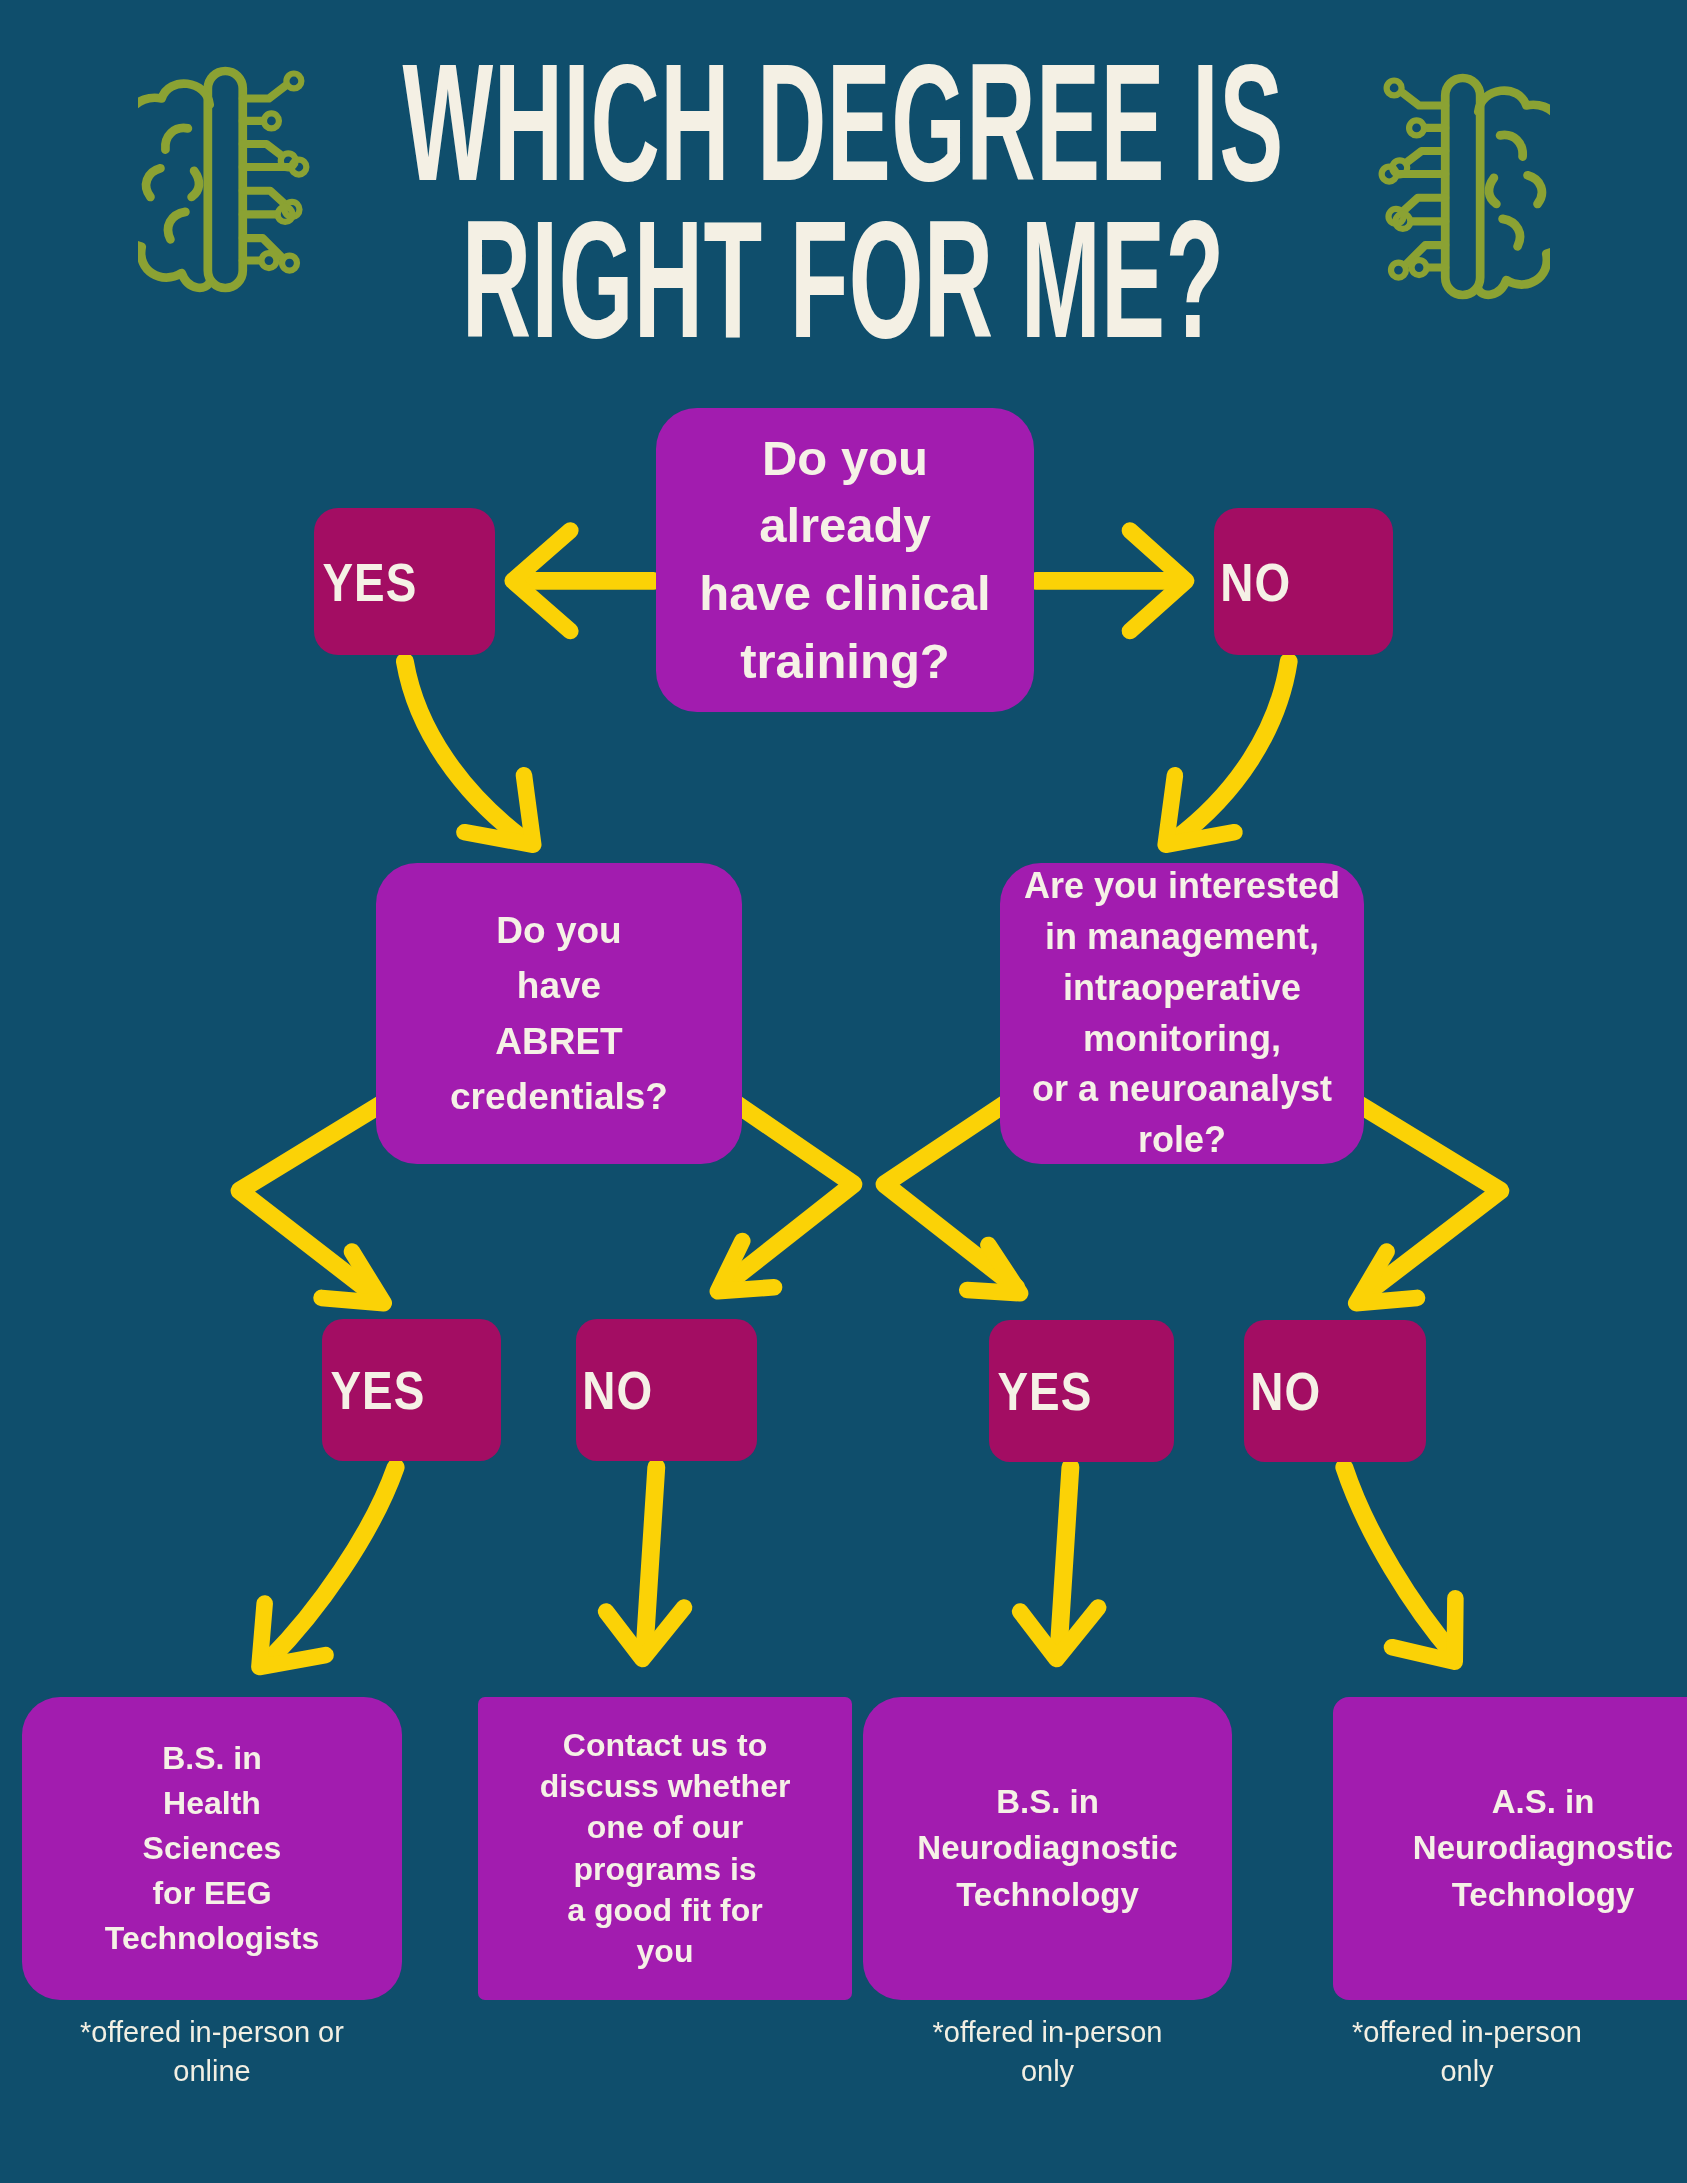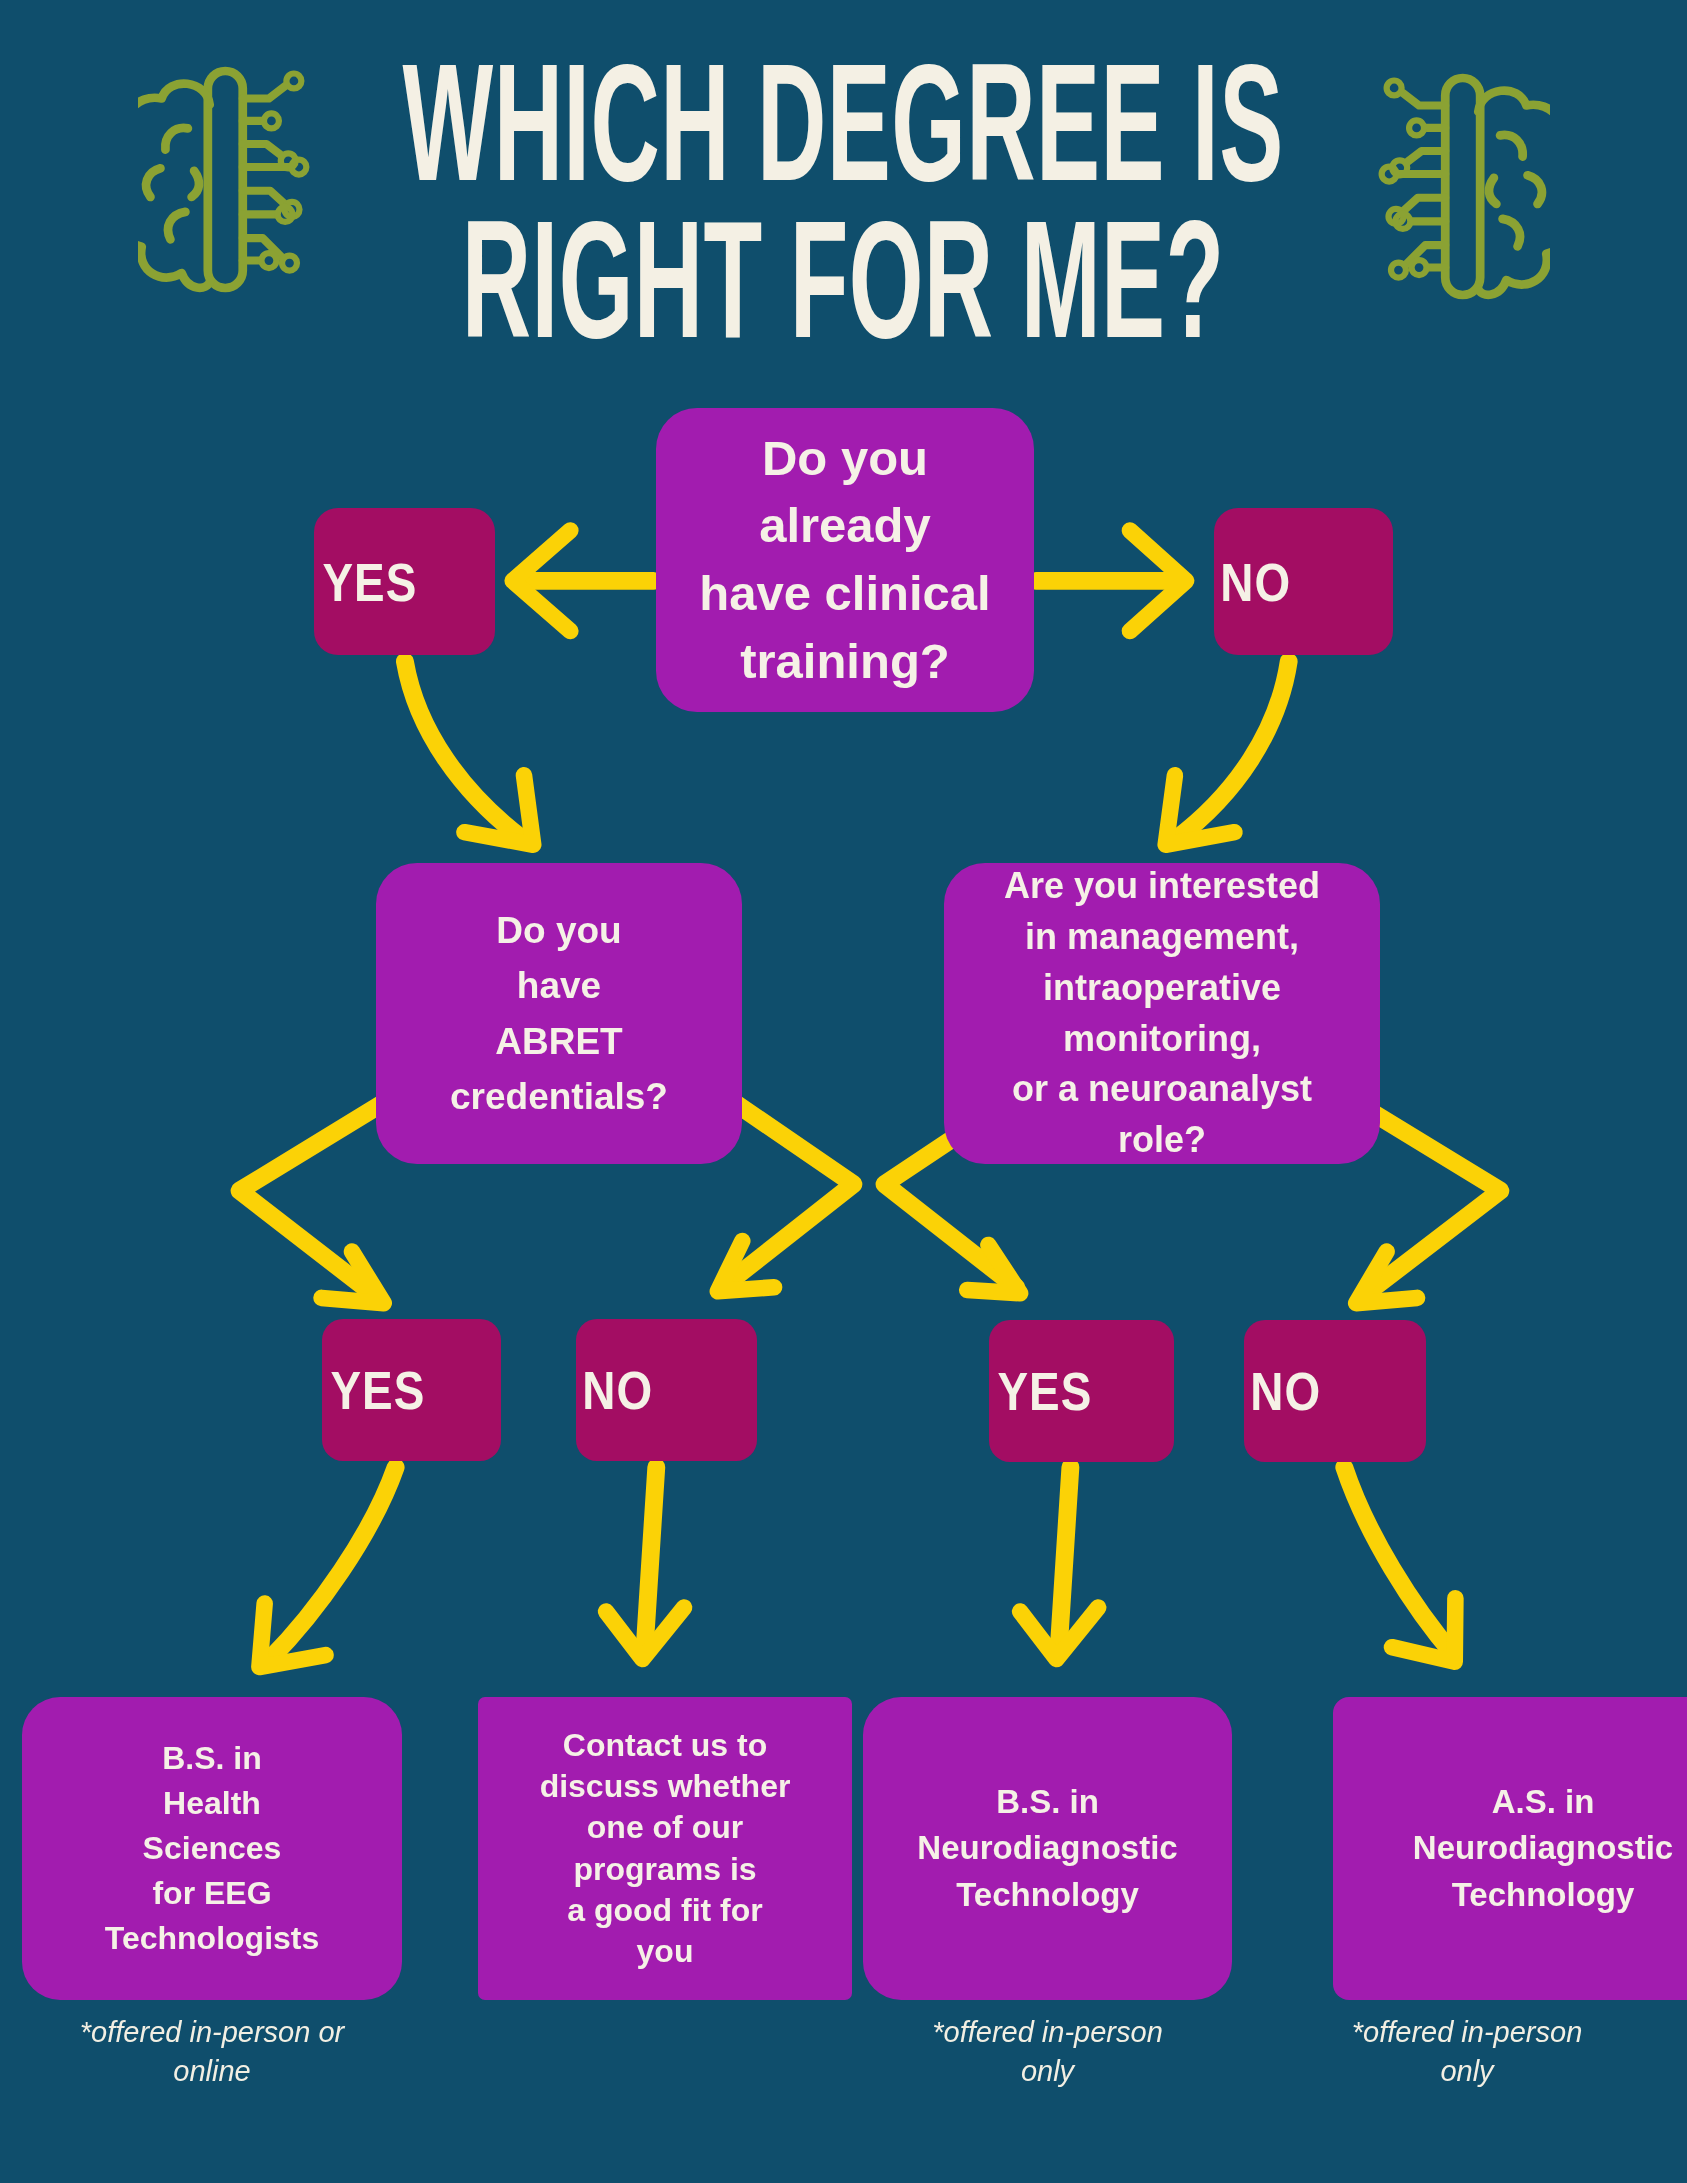--- a/index.html
+++ b/index.html
@@ -80,21 +80,20 @@
     transform-origin: 50% 50%;
     letter-spacing: 1.3px;
   }
   .note {
     position: absolute;
     text-align: center;
     color: #F2EFE3;
     font-size: 29px;
     line-height: 1.33;
     white-space: pre-line;
-    font-style: italic;
   }
   .brain {
     position: absolute;
     width: 212px;
     height: 259px;
   }
   .brain svg { width: 100%; height: 100%; }
   .brain.flip svg { transform: scaleX(-1); }
   .brain-stroke {
     fill: none;
@@ -236,21 +235,21 @@
       <span>YES</span>
     </div>
   <div class="tag" style="left:1214px; top:508px; width:179px; height:147px;">
       <span>NO</span>
     </div>
 
   <div class="qbox" style="left:376px; top:863px; width:366px; height:301px; font-size:37px; line-height:1.5;">Do you
 have
 ABRET
 credentials?</div>
-  <div class="qbox" style="left:944px; top:863px; width:436px; height:301px; font-size:36px; line-height:1.41;">Are you interested
+  <div class="qbox" style="left:1000px; top:863px; width:364px; height:301px; font-size:36px; line-height:1.41;">Are you interested
 in management,
 intraoperative
 monitoring,
 or a neuroanalyst
 role?</div>
 
   <div class="tag" style="left:322px; top:1319px; width:179px; height:142px; border-radius:21px;">
       <span>YES</span>
     </div>
   <div class="tag" style="left:576px; top:1319px; width:181px; height:142px; border-radius:21px;">

